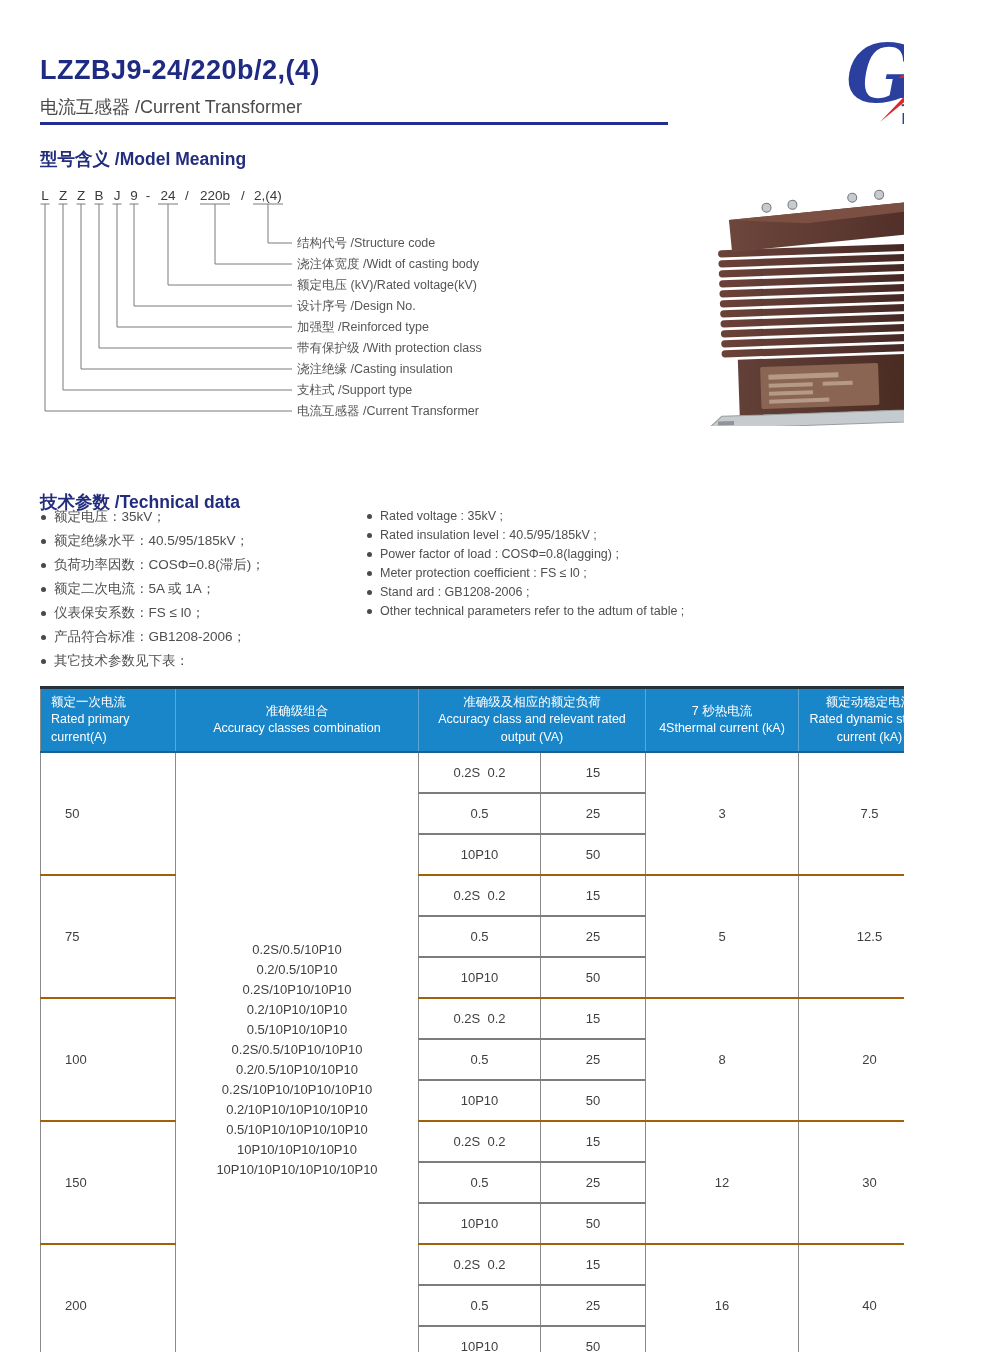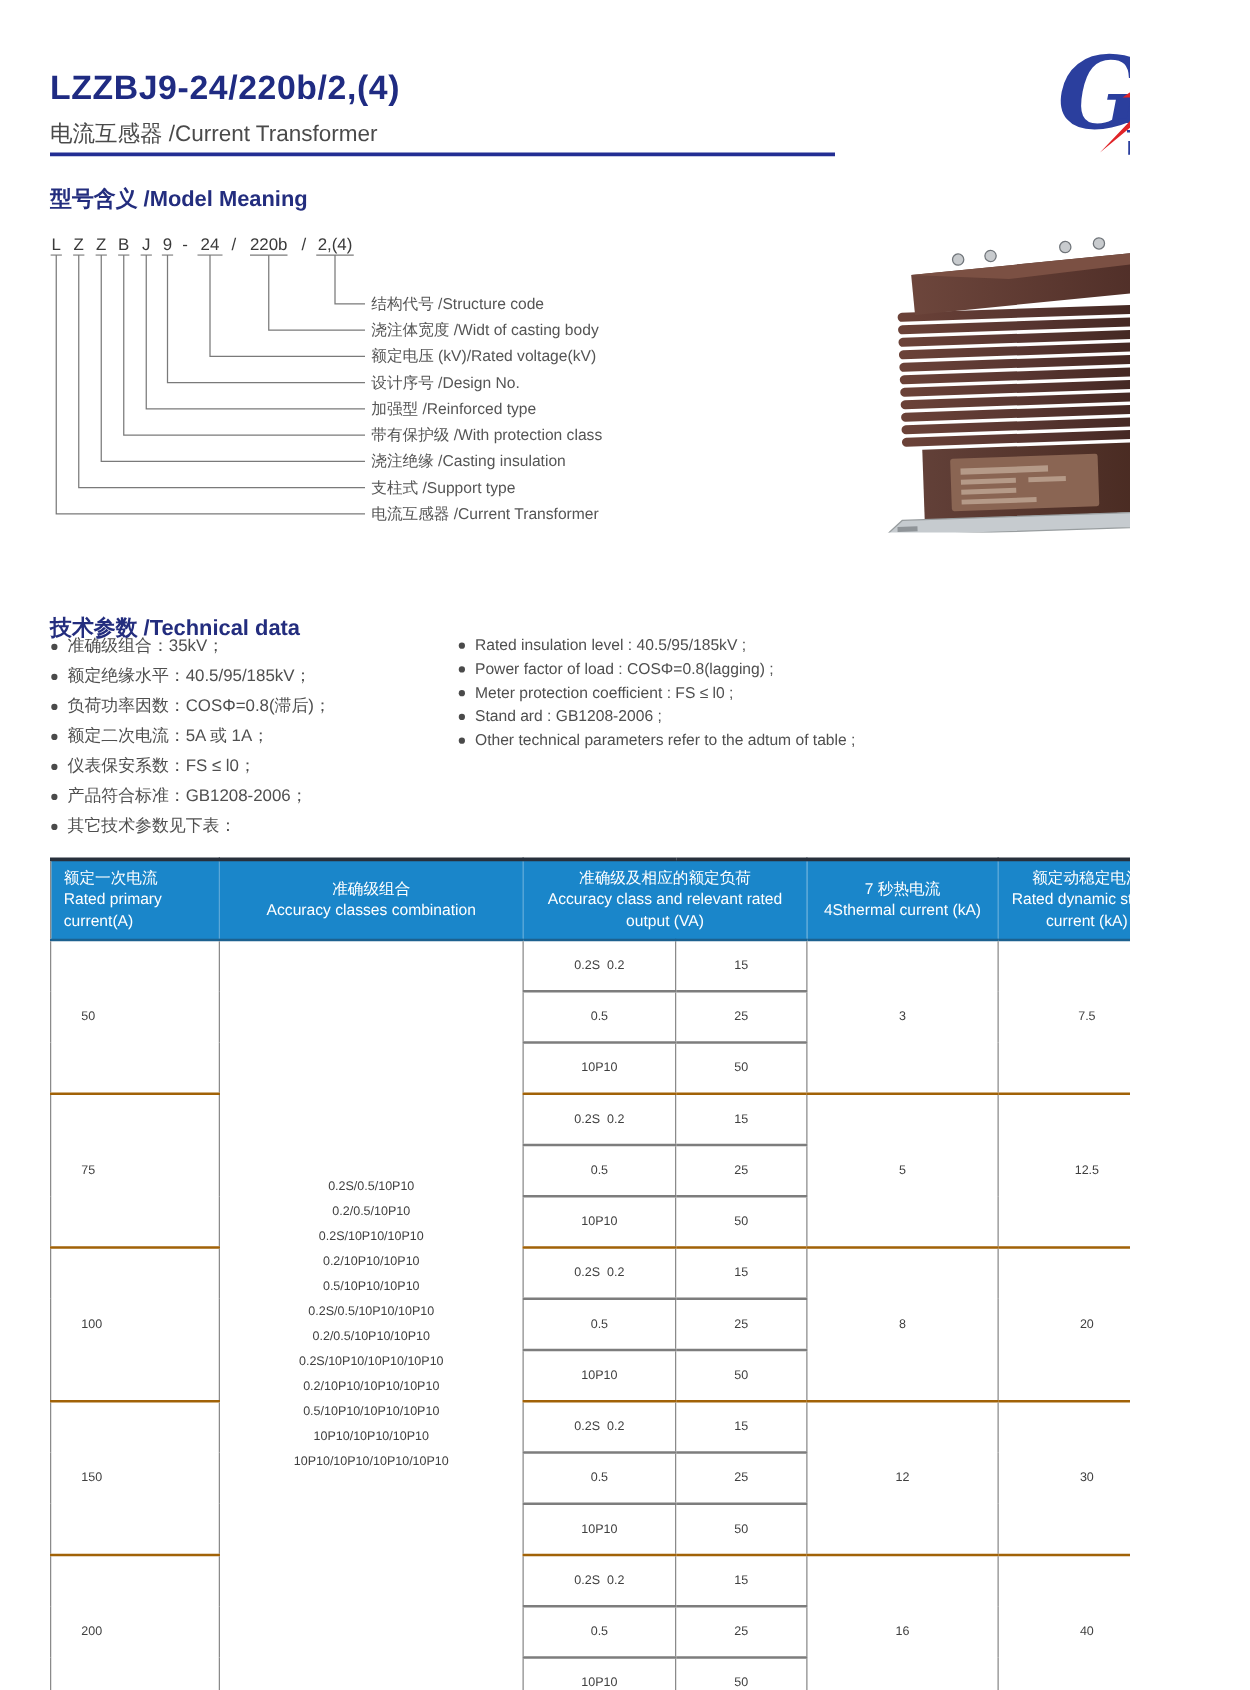--- a/index.html
+++ b/index.html
@@ -34,21 +34,21 @@
   .bullets-en li{line-height:19px;}
   .bullets-en li::before{top:7px;}
   
   table.spec-table{position:absolute;left:40px;top:686px;width:900px;border-collapse:collapse;
         table-layout:fixed;border-left:1px solid #8a8a8a;border-right:1px solid #8a8a8a;
         border-top:3px solid #28303c;border-bottom:2px solid #555;}
   .spec-table th{background:#1a86ca;color:#fff;font-weight:400;font-size:12.5px;line-height:1.4;
         height:58px;border-left:1px solid #5aa7d8;border-bottom:2px solid #1c618f;
         padding:2px 4px;text-align:center;vertical-align:middle;}
   .spec-table th:first-child{border-left:none;text-align:left;padding-left:10px;margin-top:24px;}
-  .spec-table td{font-size:10px;color:#3f3f3f;text-align:center;vertical-align:middle;
+  .spec-table td{font-size:13px;color:#3f3f3f;text-align:center;vertical-align:middle;
         height:39px;border-left:1px solid #8a8a8a;padding:0 2px;}
   .col-primary{text-align:left !important;padding-left:24px !important;border-left:none !important;}
   .col-combo{white-space:pre-line;line-height:20px;}
   .col-class{white-space:pre;}
   .sub-sep{border-bottom:2px solid #7d7d7d;}
   .group-sep{border-bottom:2px solid #a16207;}
 </style>
 </head>
 <body>
 
@@ -177,29 +177,30 @@
       <g>
         <polygon points="18,226 268,226 282,238 4,238" fill="#c6cbcf" stroke="#989d9f"></polygon>
         <rect x="14" y="231" width="16" height="4" fill="#8f9498"></rect>
         <rect x="252" y="231" width="16" height="4" fill="#8f9498"></rect>
       </g>
     </g>
   </svg>
 
   <div class="section-heading h-tech">技术参数 /Technical data</div>
   <ul class="bullets bullets-zh">
-      <li>准确级组合：35kV；</li>
+      <li>额定电压：35kV；</li>
       <li>额定绝缘水平：40.5/95/185kV；</li>
       <li>负荷功率因数：COSΦ=0.8(滞后)；</li>
       <li>额定二次电流：5A 或 1A；</li>
       <li>仪表保安系数：FS ≤ l0；</li>
       <li>产品符合标准：GB1208-2006；</li>
       <li>其它技术参数见下表：</li>
     </ul>
   <ul class="bullets bullets-en">
+      <li>Rated voltage : 35kV ;</li>
       <li>Rated insulation level : 40.5/95/185kV ;</li>
       <li>Power factor of load : COSΦ=0.8(lagging) ;</li>
       <li>Meter protection coefficient : FS ≤ l0 ;</li>
       <li>Stand ard : GB1208-2006 ;</li>
       <li>Other technical parameters refer to the adtum of table ;</li>
     </ul>
 
   <table class="spec-table">
     <colgroup>
       <col style="width:135px">

